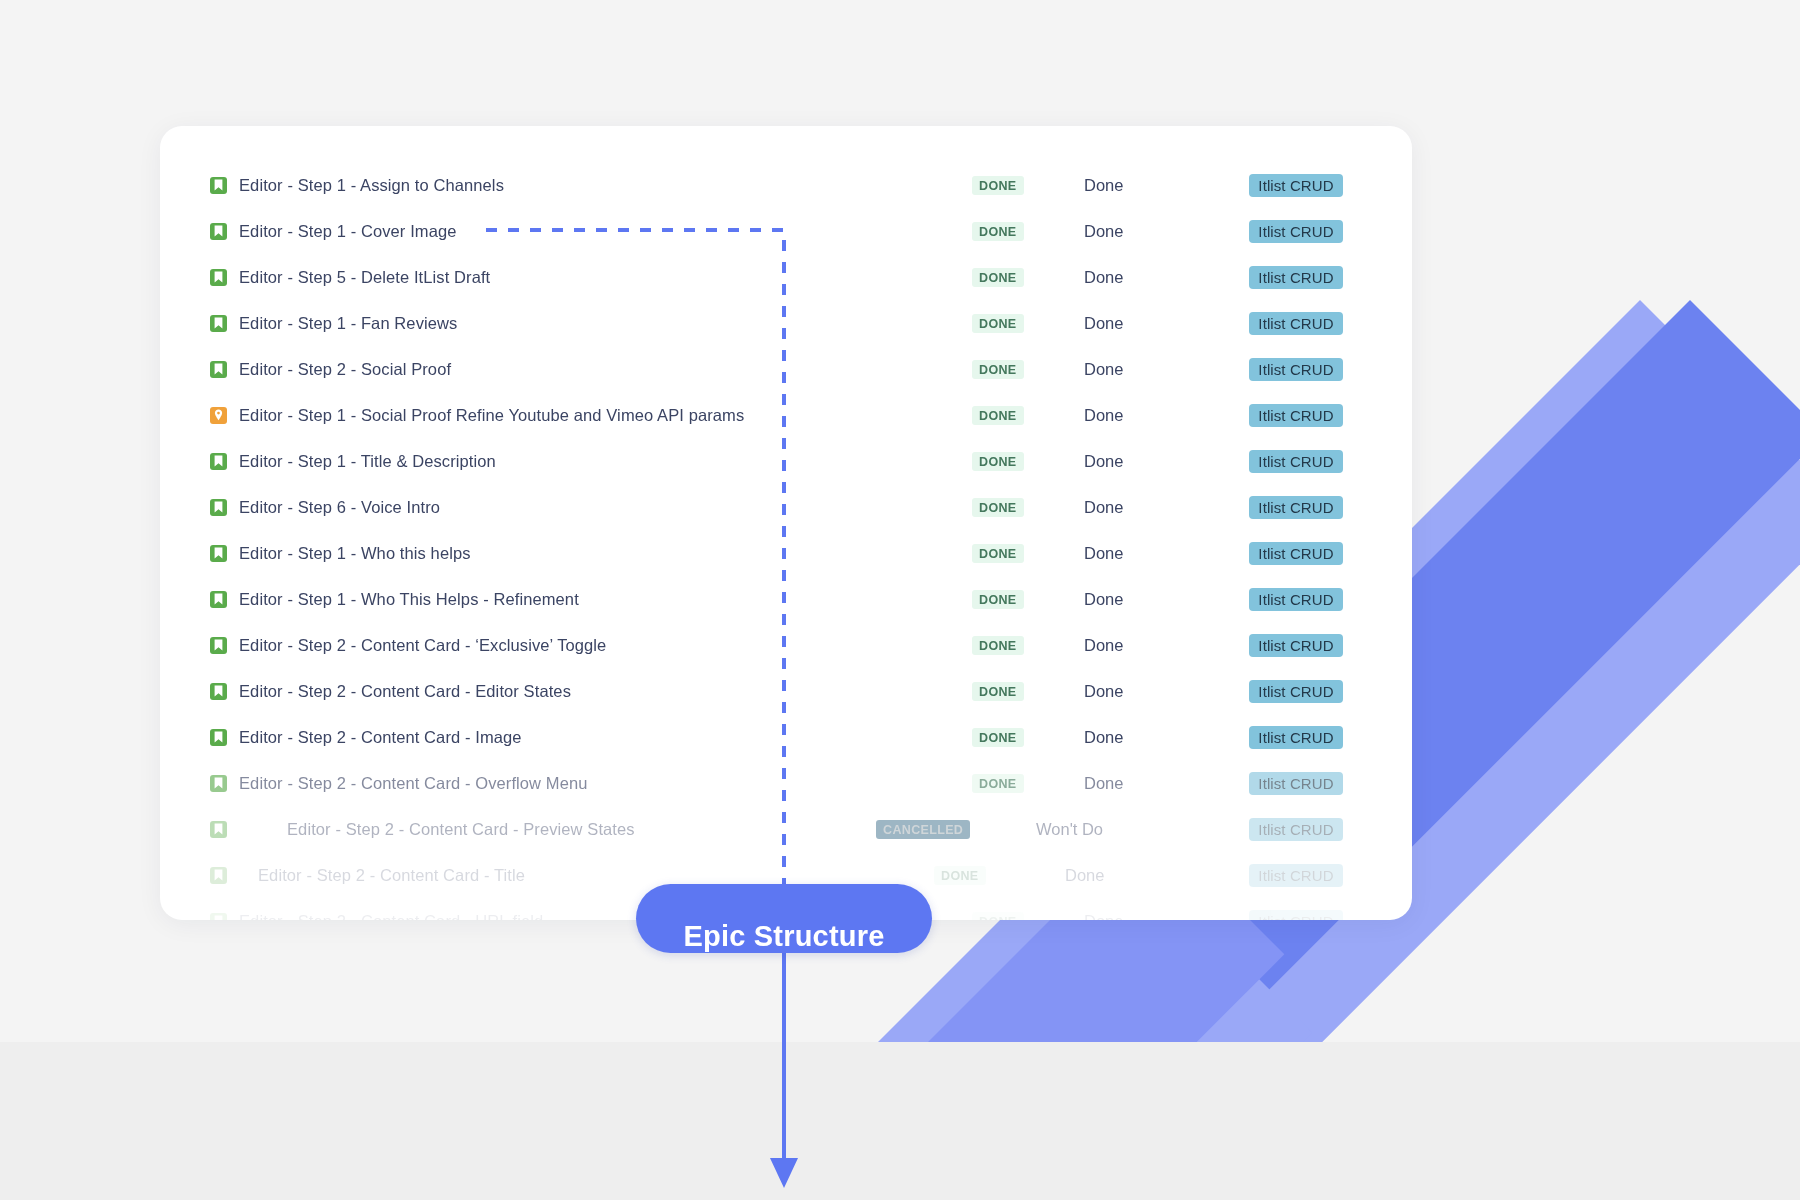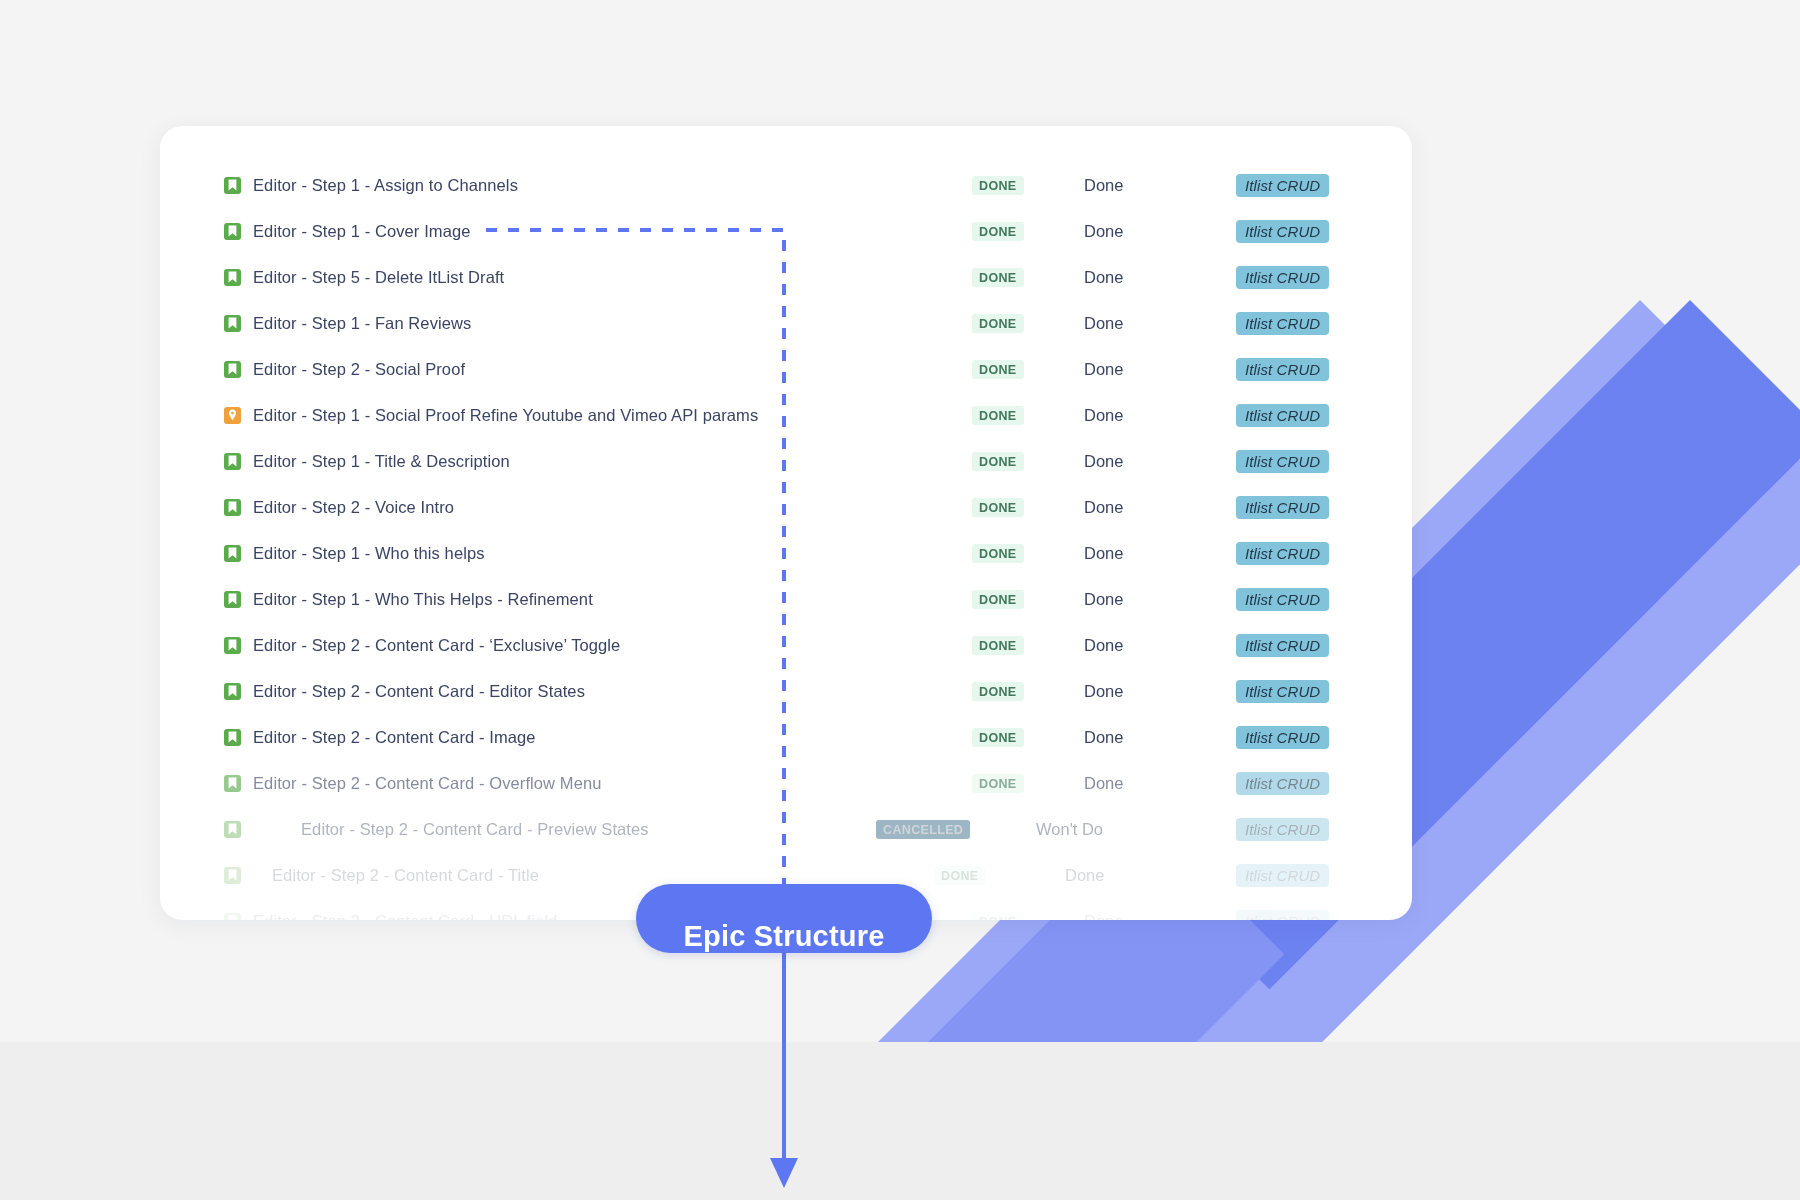--- a/index.html
+++ b/index.html
@@ -82,21 +82,20 @@
     box-shadow: 0 4px 26px rgba(20, 30, 70, .06);
     overflow: hidden;
   }
 
   .rows {
     position: absolute;
     left: 0;
     top: 0;
     width: 100%;
     padding-top: 36px;
-    padding-left: 14px;
   }
 
   .row {
     position: relative;
     display: flex;
     align-items: center;
     height: 46px;
     padding-left: 50px;
     padding-right: 56px;
   }
@@ -149,22 +148,21 @@
   .status-text {
     flex: 0 0 auto;
     width: 152px;
     font-size: 16.5px;
     color: #3b4463;
   }
 
   .epic-tag {
     flex: 0 0 auto;
     width: 120px;
-    text-align: left;
-    font-style: italic;
+    text-align: center;
   }
   .epic-tag span {
     display: inline-block;
     padding: 3px 9px 3px;
     border-radius: 4px;
     background: #82c3dc;
     color: #23394a;
     font-size: 15px;
     letter-spacing: .1px;
   }
@@ -298,21 +296,21 @@
         <span class="status-badge"><span class="badge-done">DONE</span></span>
         <span class="status-text">Done</span>
         <span class="epic-tag"><span>Itlist CRUD</span></span>
       </div>
       <div class="row">
         <span class="type-icon type-story">
           <svg width="11" height="12" viewBox="0 0 11 12" aria-hidden="true">
             <path d="M1.6 0.6h7.8v10.8L5.5 8.2 1.6 11.4z" fill="#ffffff"></path>
           </svg>
         </span>
-        <span class="summary">Editor - Step 2 - Voice Intro</span>
+        <span class="summary">Editor - Step 6 - Voice Intro</span>
         <span class="status-badge"><span class="badge-done">DONE</span></span>
         <span class="status-text">Done</span>
         <span class="epic-tag"><span>Itlist CRUD</span></span>
       </div>
       <div class="row">
         <span class="type-icon type-story">
           <svg width="11" height="12" viewBox="0 0 11 12" aria-hidden="true">
             <path d="M1.6 0.6h7.8v10.8L5.5 8.2 1.6 11.4z" fill="#ffffff"></path>
           </svg>
         </span>

